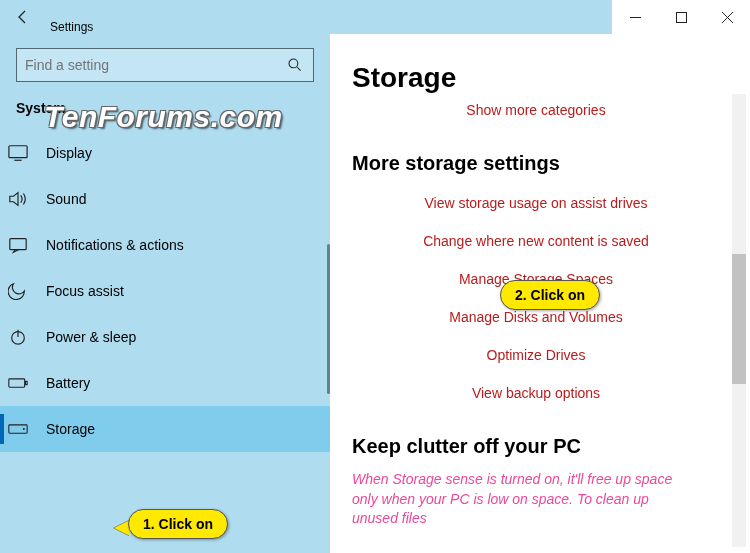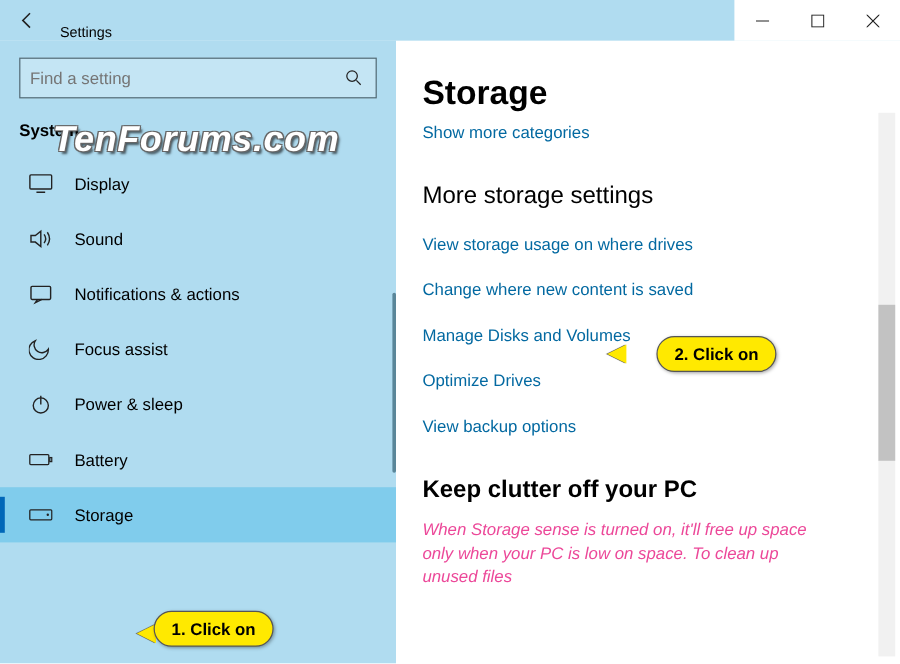--- a/index.html
+++ b/index.html
@@ -9,32 +9,32 @@
   .titlebar .title { font-size: 12px; margin-left: 4px; }
   .winbtns { position: absolute; right: 0; top: 0; display: flex; background:#fff; height:34px; }
   .winbtn { width: 46px; height: 34px; display:flex; align-items:center; justify-content:center; }
   .workarea { display:flex; height: calc(100% - 34px); width:100%; }
   .sidebar { width: 330px; background: #b0dcf0; padding-top: 8px; display:flex; flex-direction:column; position:relative; }
   .home-row { display:flex; align-items:center; height:40px; padding-left:20px; gap:16px; font-size:14px;}
   .searchbox { margin: 6px 16px 10px 16px; height: 34px; border:1px solid #4f6874; background: rgba(255,255,255,0.25); display:flex; align-items:center; padding:0 8px; justify-content:space-between;}
   .searchbox input { background:transparent; border:none; outline:none; font-size:14px; color:#000000; width: 90%; }
   .section-label { font-weight:600; font-size:14px; padding: 8px 20px 14px 16px;}
   .navlist { position: relative; }
-  .navitem { display:flex; align-items:center; height:46px; padding-left:24px; gap:18px; font-size:14px; position:relative;}
+  .navitem { display:flex; align-items:center; height:46px; padding-left:8px; gap:18px; font-size:14px; position:relative;}
   .navitem.selected { background:#80CCEC; }
   .navitem.selected::before { content:""; position:absolute; left:0; top:8px; bottom:8px; width:4px; background:#0067b8; }
   .icon { width:20px; height:20px; display:inline-flex; align-items:center; justify-content:center; flex-shrink:0;}
   .icon svg { stroke:#222; stroke-width:1.3; fill:none; }
 
   .sidebar-scrollthumb { position:absolute; right:0px; top:210px; width:3px; height:150px; background:#5a8699; border-radius:2px; }
 
   .main { flex:1; position:relative; padding: 28px 30px 0 22px; overflow:hidden; background:#fff;}
   .main h1 { font-size:28px; font-weight:600; margin-bottom:8px; }
-  .link { color:#0369a1; font-size:14px; display:block; margin-bottom:18px; cursor:pointer; }
-  .main h2 { font-size:20px; font-weight:400; margin-top:34px; margin-bottom:20px; }
+  .link { color:#b91c1c; font-size:14px; display:block; margin-bottom:18px; cursor:pointer;text-align:center; }
+  .main h2 { font-size:20px; font-weight:700; margin-top:34px; margin-bottom:20px; }
   .linkblock .link { margin-bottom:22px; }
   .main h3 { font-size:20px; font-weight:700; margin-top:34px; margin-bottom:12px;}
   .para { color:#ec4899; font-size:14px; line-height:1.4; max-width: 340px; font-style: italic;}
 
   .main-scrolltrack { position:absolute; right:4px; top:60px; bottom:6px; width:14px; background:#f1f1f1;}
   .main-scrollthumb { position:absolute; right:4px; top:220px; width:14px; height:130px; background:#c2c2c2;}
 
   .callout { position:absolute; background: #ffe900; border:1px solid #555; border-radius: 16px; padding: 6px 14px; font-weight:700; font-size:14px; box-shadow: 1px 1px 3px rgba(0,0,0,0.35); white-space:nowrap; z-index:50;}
   .callout-tail { position:absolute; width:0; height:0; z-index:49;}
   .callout1-tail { left:114px; top:520px; border-top:8px solid transparent; border-bottom:8px solid transparent; border-right:16px solid #ffe900; filter: drop-shadow(-1px 0 0 #555);}
@@ -150,33 +150,34 @@
       </div>
     </div>
     <div class="sidebar-scrollthumb"></div>
   </div>
 
   <div class="main">
     <h1>Storage</h1>
     <a class="link">Show more categories</a>
     <h2>More storage settings</h2>
     <div class="linkblock">
-      <a class="link">View storage usage on where drives</a>
+      <a class="link">View storage usage on assist drives</a>
       <a class="link">Change where new content is saved</a>
+      <a class="link">Manage Storage Spaces</a>
       <a class="link">Manage Disks and Volumes</a>
       <a class="link">Optimize Drives</a>
       <a class="link">View backup options</a>
     </div>
     <h3>Keep clutter off your PC</h3>
     <p class="para">When Storage sense is turned on, it'll free up space only when your PC is low on space. To clean up unused files</p>
 
     <div class="main-scrolltrack"></div>
     <div class="main-scrollthumb"></div>
   </div>
 </div>
 
 <div class="callout" style="left:128px; top:509px;">1. Click on</div>
 <div class="callout1-tail callout-tail"></div>
 
-<div class="callout" style="left:547px; top:280px;">2. Click on</div>
+<div class="callout" style="left:500px; top:280px;">2. Click on</div>
 <div class="callout2-tail callout-tail"></div>
 
 <div class="watermark">TenForums.com</div>
 
 </body></html>

